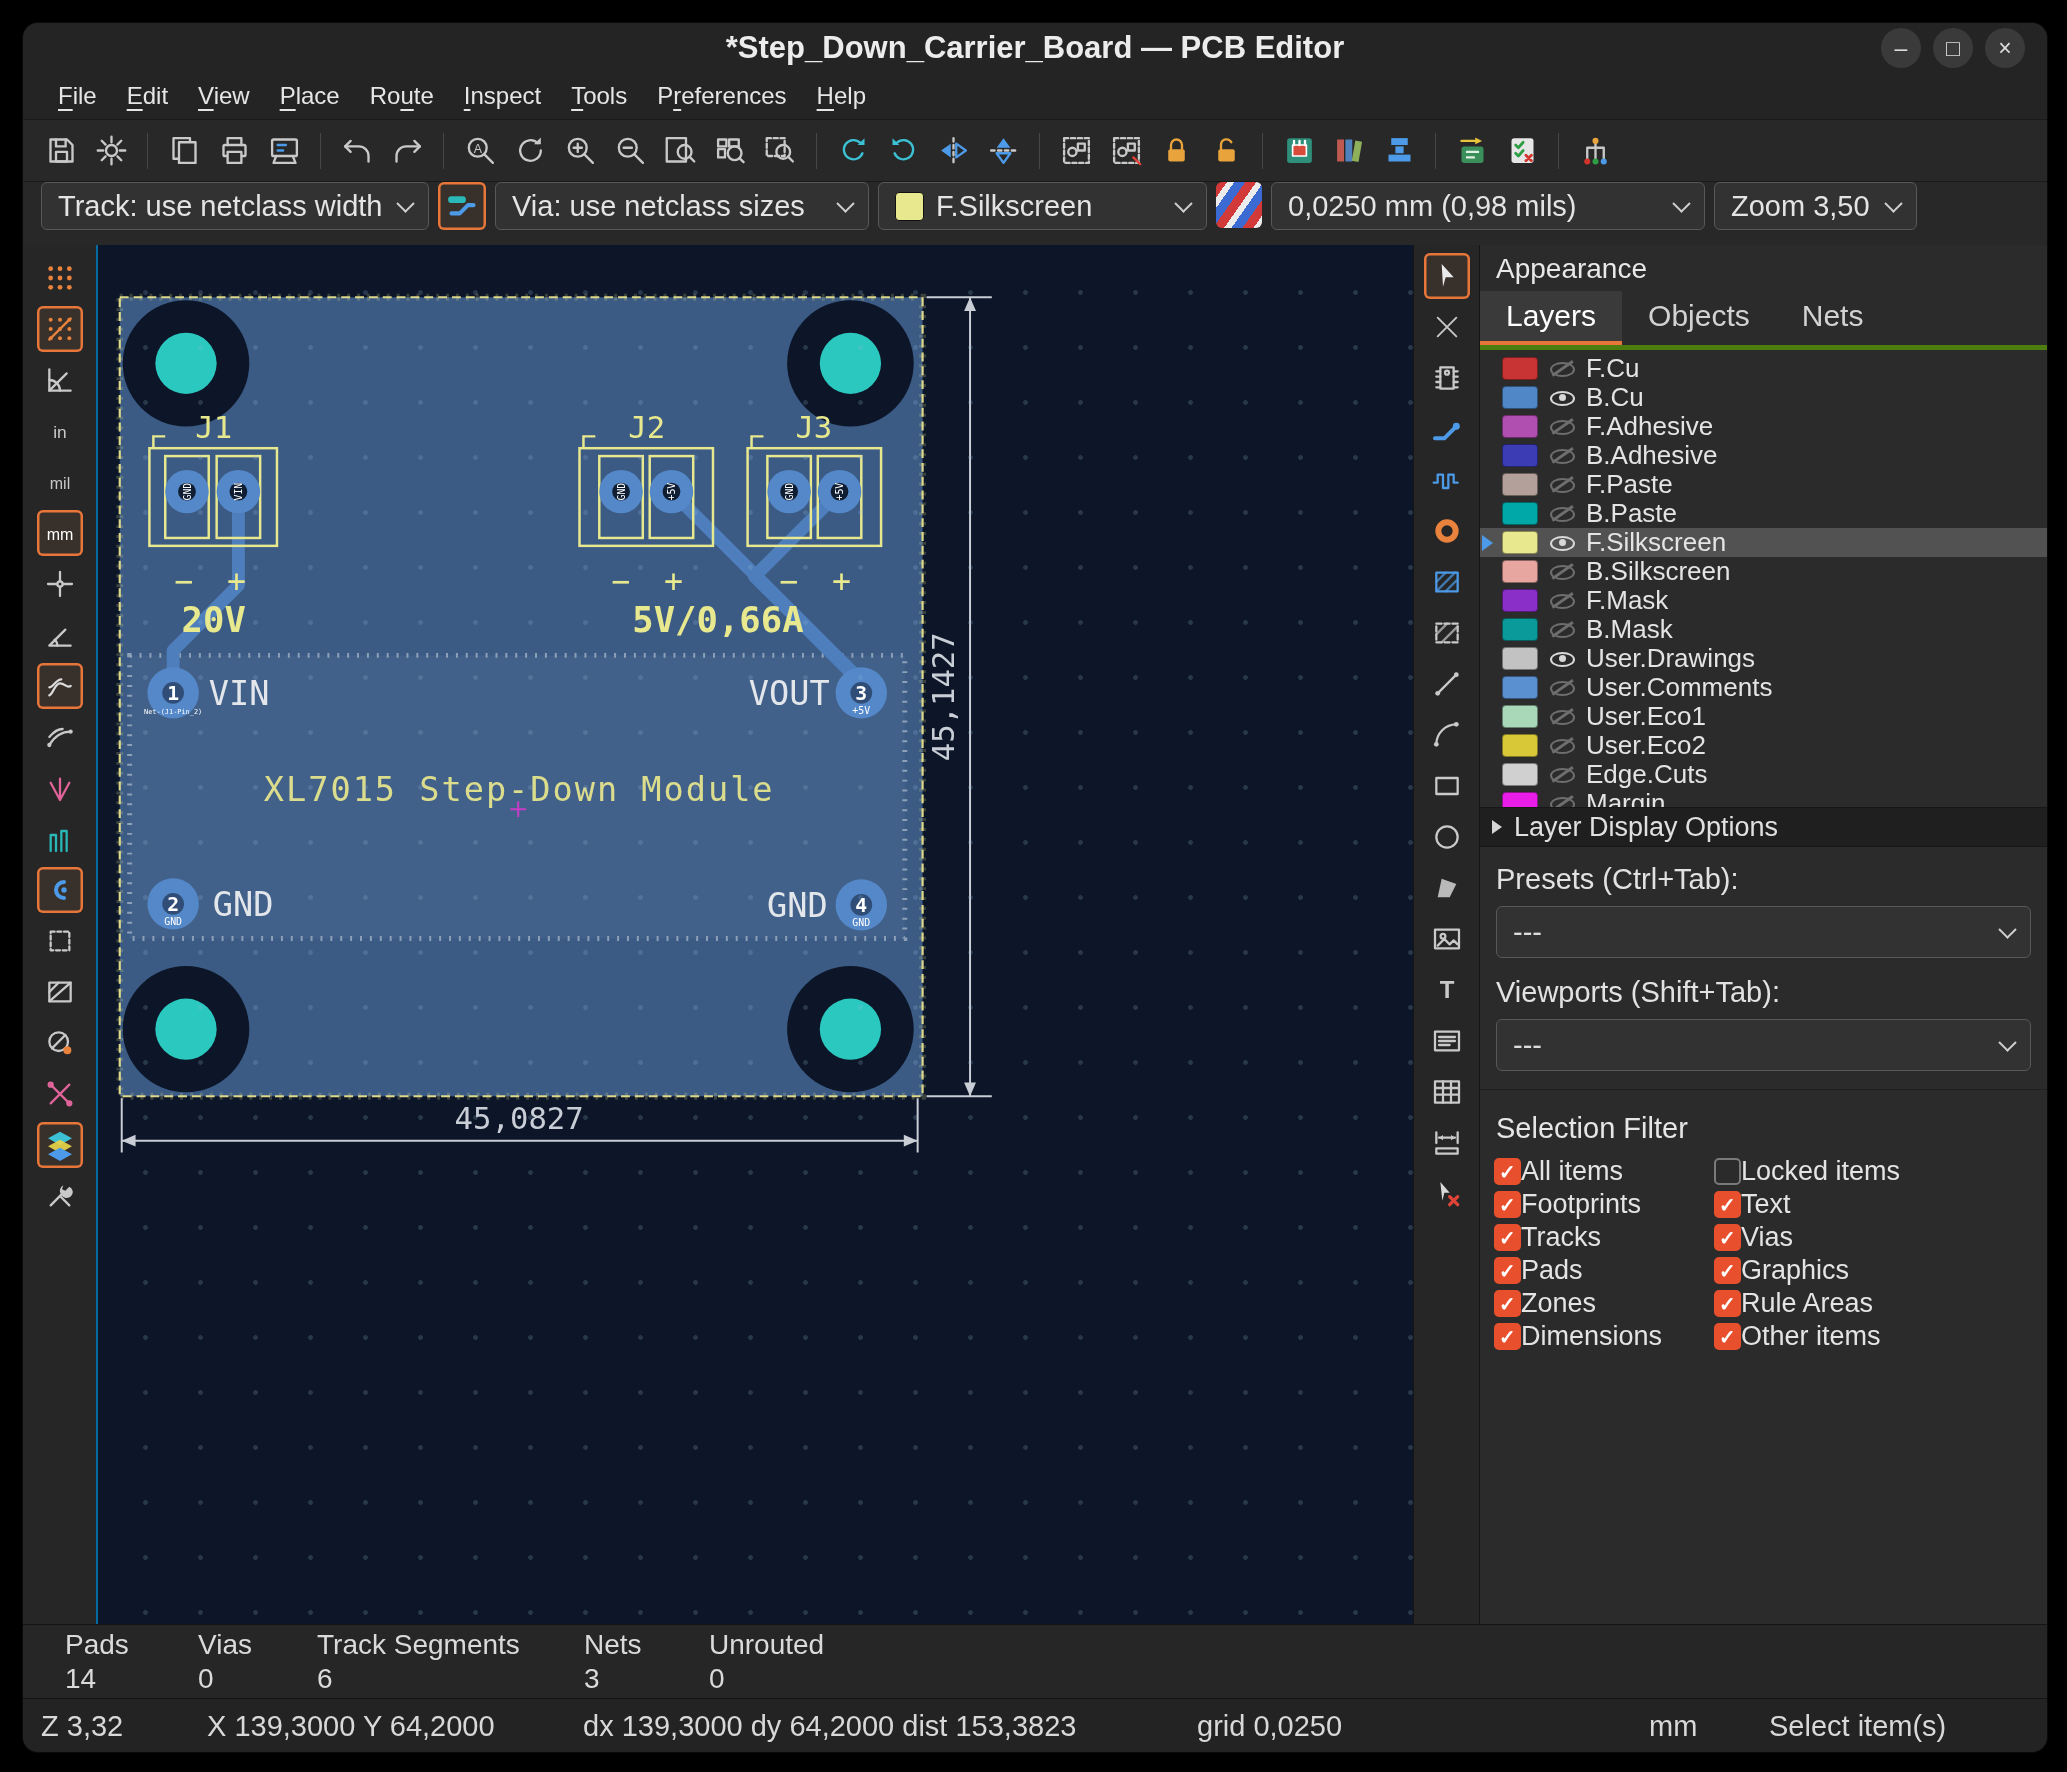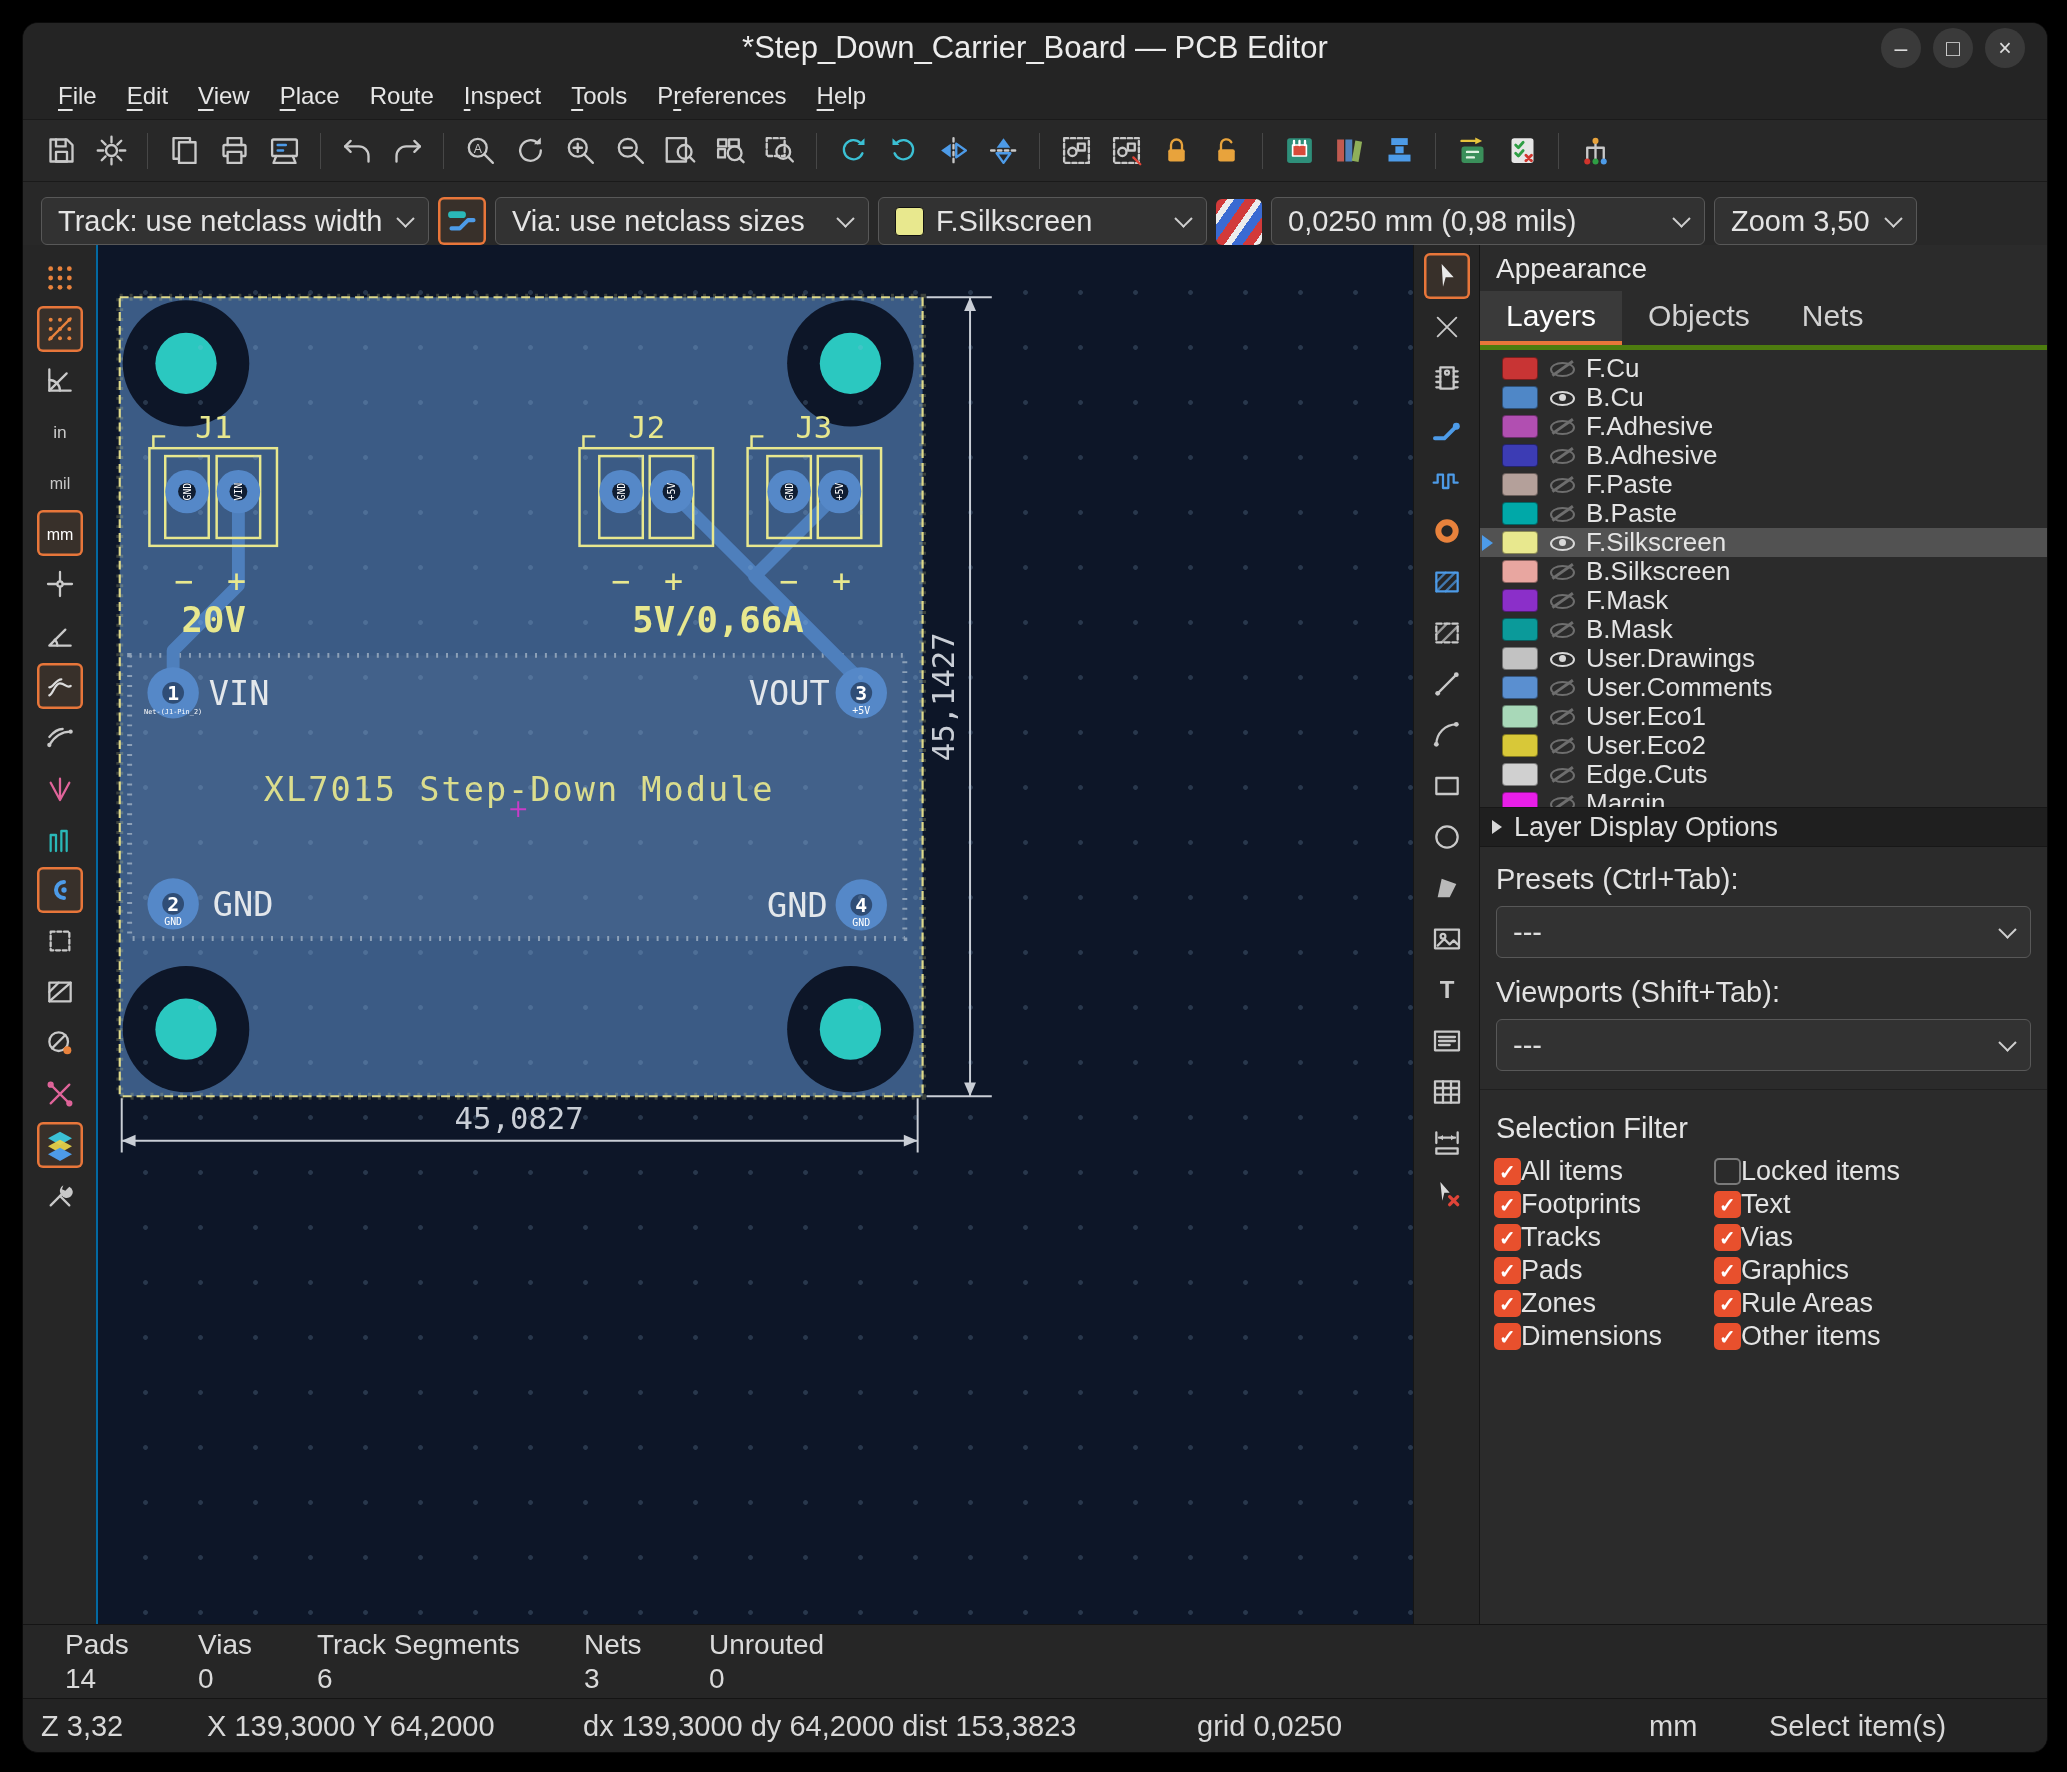--- a/index.html
+++ b/index.html
@@ -1,28 +1,28 @@
 <!DOCTYPE html>
 <html><head>
 <meta charset="utf-8">
 <style>
 html,body{margin:0;padding:0;width:2067px;height:1772px;background:#000;font-family:"Liberation Sans",sans-serif;color:#e2e2e2;overflow:hidden}
 .window{position:absolute;left:22px;top:22px;width:2024px;height:1729px;background:#202020;border:1px solid #0a0a0a;border-radius:16px;overflow:hidden;display:flex;flex-direction:column}
 .titlebar{height:50px;background:#242424;display:flex;align-items:center;justify-content:center;position:relative;flex:0 0 auto}
-.title{font-size:31px;font-weight:normal;color:#ececec}
+.title{font-size:31px;font-weight:bold;color:#ececec}
 .wcontrols{position:absolute;right:22px;top:5px;display:flex;gap:12px}
 .wbtn{width:40px;height:40px;border-radius:50%;background:#3a3a3a;display:flex;align-items:center;justify-content:center;font-size:23px;color:#dcdcdc}
 .menubar{height:46px;background:#242424;display:flex;align-items:center;padding-left:20px;flex:0 0 auto}
 .mitem{font-size:24px;padding:0 15px;color:#e6e6e6;white-space:nowrap}
 .accel{text-decoration:underline;text-underline-offset:5px}
 .toolbar1{height:61px;background:#282828;border-top:1px solid #1a1a1a;display:flex;align-items:center;padding-left:14px;gap:2px;flex:0 0 auto}
 .ib{width:48px;height:48px;border-radius:6px;display:flex;align-items:center;justify-content:center;flex:0 0 auto}
 .ib svg{width:33px;height:33px;stroke:#c9c9c9;fill:none;stroke-width:1.7;stroke-linecap:round;stroke-linejoin:round}
 .vsep{width:1px;height:36px;background:#474747;margin:0 10px;flex:0 0 auto}
-.toolbar2{height:63px;background:#282828;border-top:1px solid #1a1a1a;display:flex;align-items:flex-end;padding-left:18px;gap:9px;flex:0 0 auto}
+.toolbar2{height:63px;background:#282828;border-top:1px solid #1a1a1a;display:flex;align-items:flex-start;padding-left:18px;gap:9px;flex:0 0 auto}
 .dd{height:48px;background:#323232;border:1px solid #585858;border-radius:6px;display:flex;align-items:center;gap:12px;padding:0 16px;font-size:29px;color:#e4e4e4;box-sizing:border-box;flex:0 0 auto}
 .chev{width:11px;height:11px;border-right:2.5px solid #cfcfcf;border-bottom:2.5px solid #cfcfcf;transform:rotate(45deg) translate(-2px,-2px);margin-left:auto;flex:0 0 auto}
 .lswatch{width:27px;height:27px;border-radius:4px;border:1px solid #111;flex:0 0 auto}
 .stripebtn{width:46px;height:46px;border-radius:6px;background:repeating-linear-gradient(125deg,#d23a3a 0 9px,#ececec 9px 15px,#3a6ad2 15px 24px);flex:0 0 auto}
 .main{flex:1;display:flex;min-height:0}
 .ltb{width:73px;background:#262626;display:flex;flex-direction:column;align-items:center;padding-top:10px;gap:5px;border-right:2px solid #0369a1;flex:0 0 auto}
 .rtb{width:65px;background:#262626;display:flex;flex-direction:column;align-items:center;padding-top:8px;gap:5px;border-left:1px solid #151515;flex:0 0 auto}
 .lb,.rb{width:46px;height:46px;border-radius:6px;display:flex;align-items:center;justify-content:center;flex:0 0 auto}
 .lb svg,.rb svg{width:32px;height:32px;stroke:#c9c9c9;fill:none;stroke-width:1.7;stroke-linecap:round;stroke-linejoin:round}
 .act{box-shadow:inset 0 0 0 2.5px #e8763a;background:#38302a}

